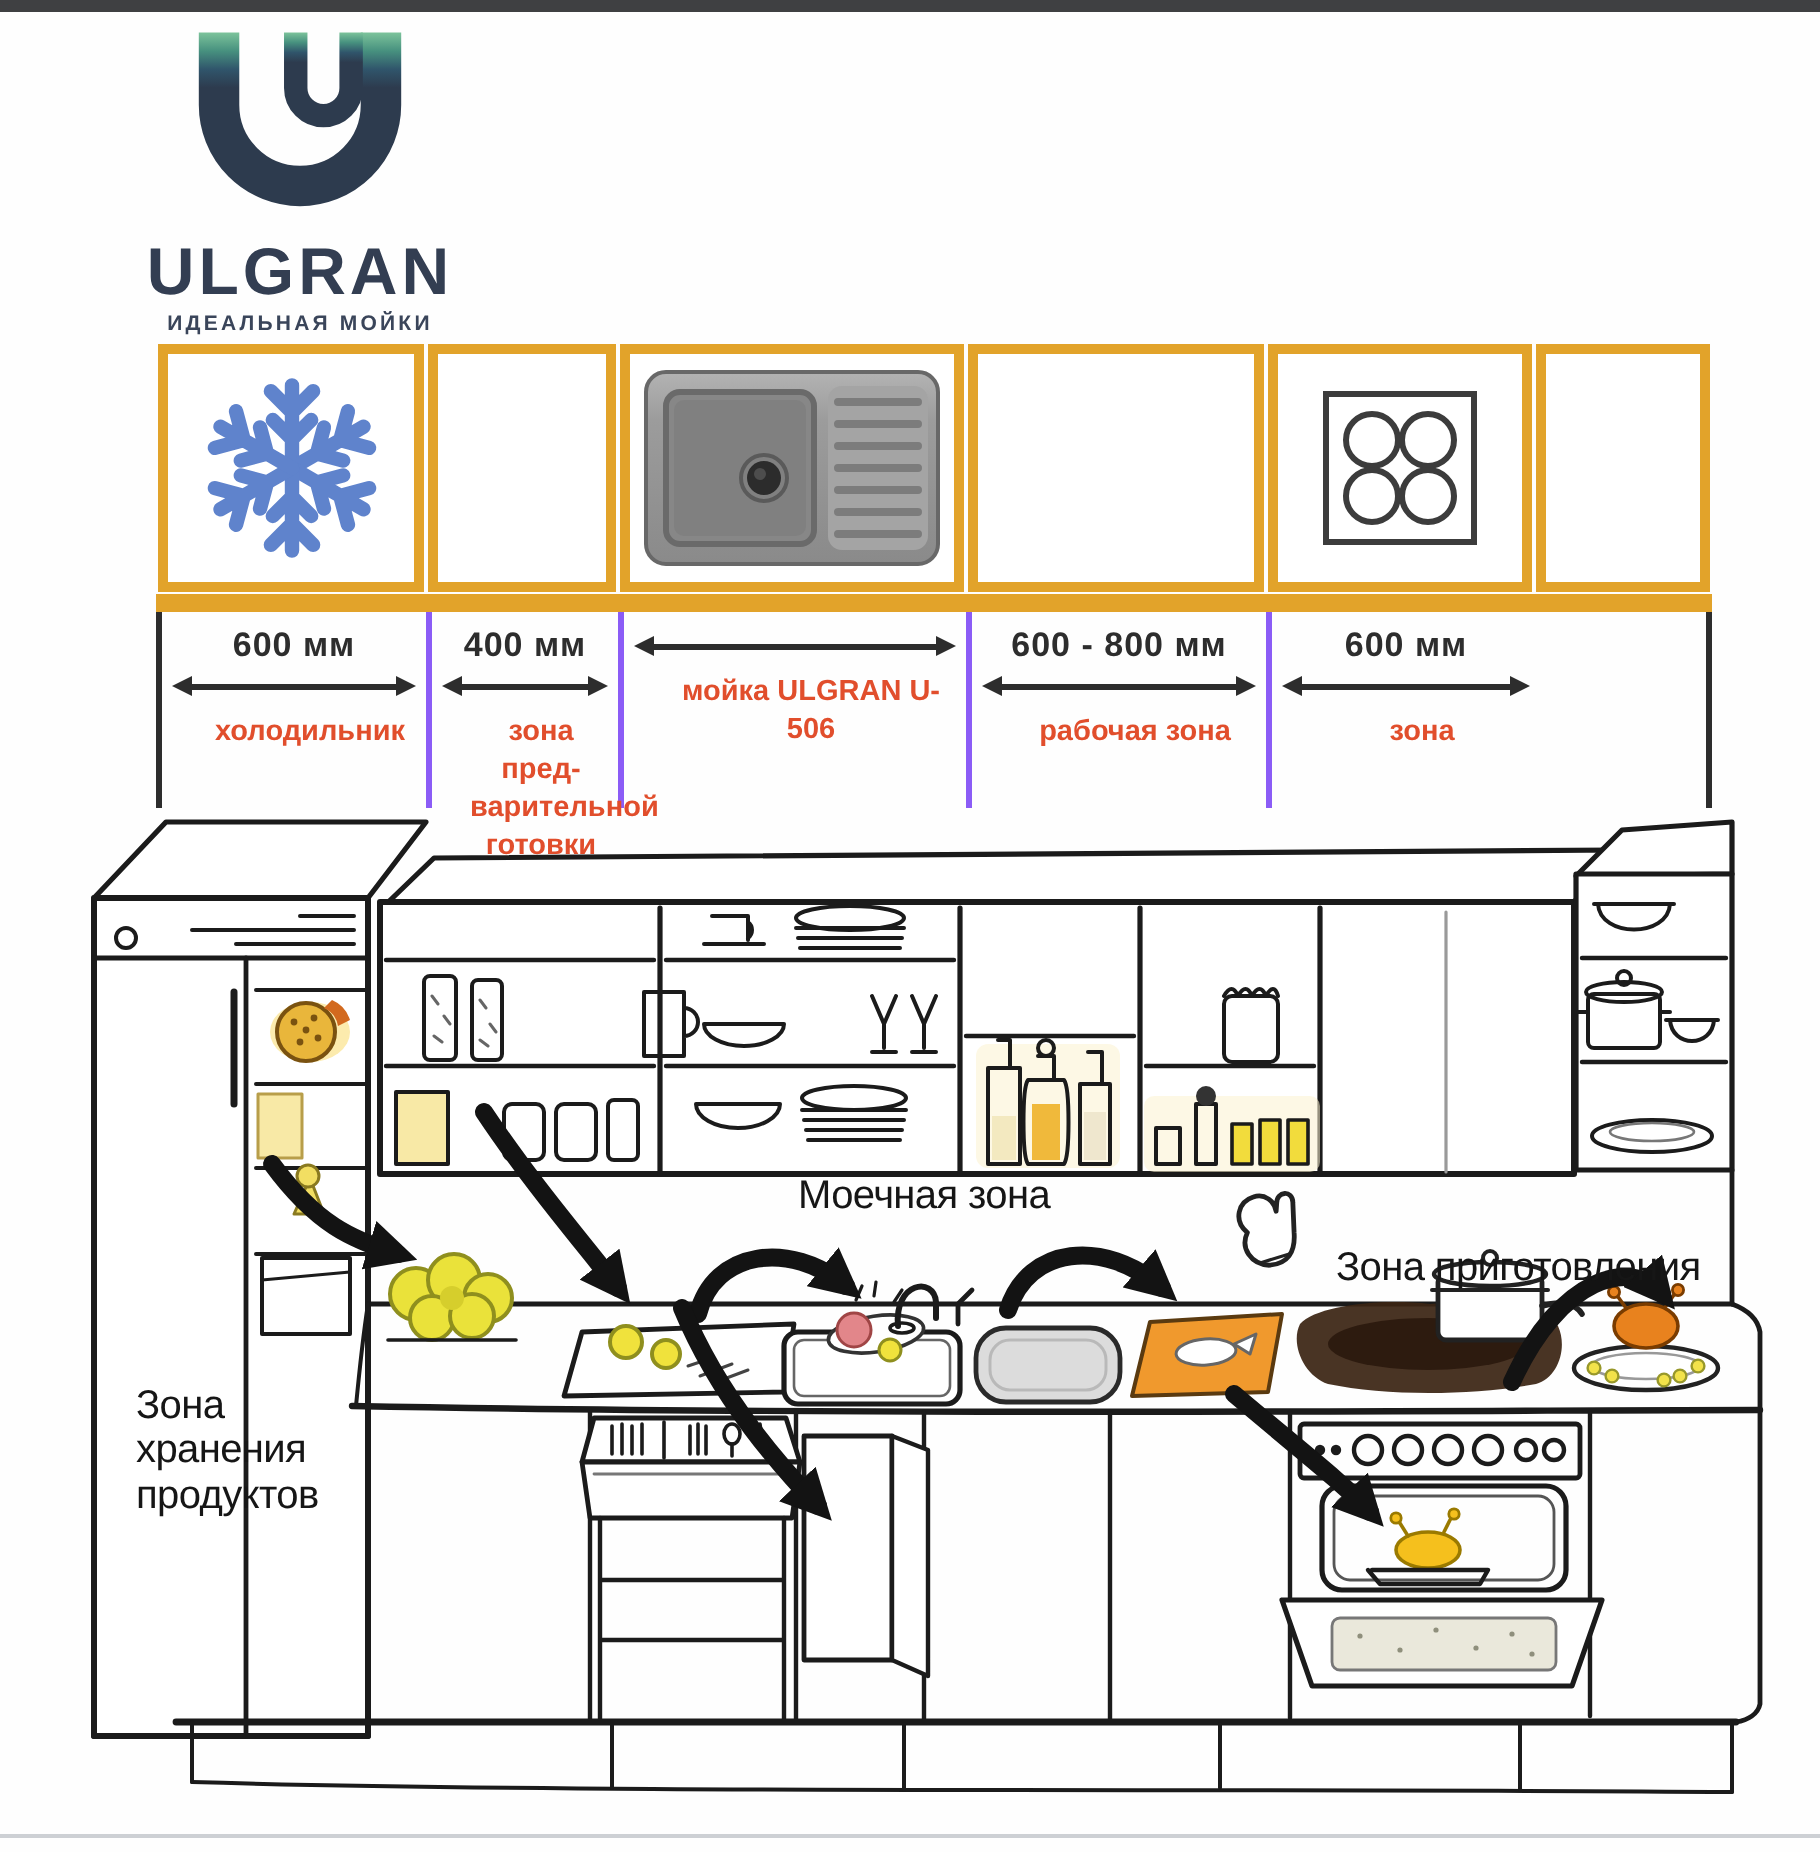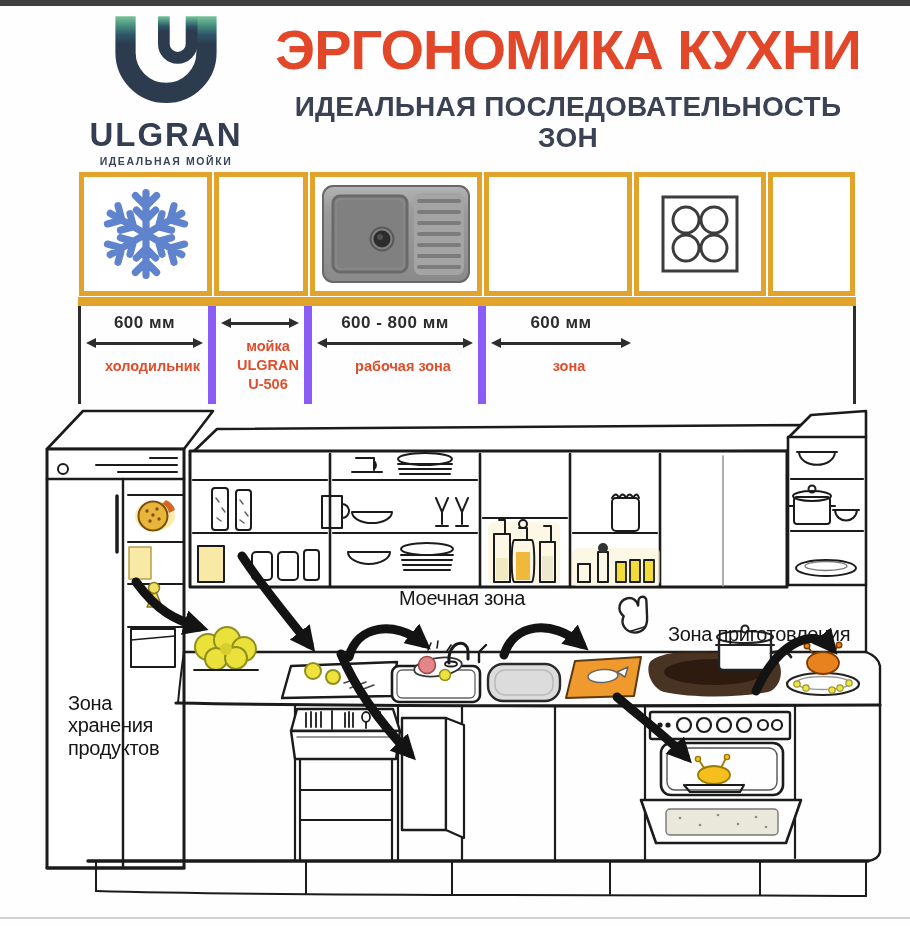--- a/index.html
+++ b/index.html
@@ -2,36 +2,36 @@
 <html><head>
 <meta charset="utf-8">
 <style>
   html,body{margin:0;padding:0;background:#fff;}
   .page{position:relative;width:910px;height:926px;background:#fefefe;overflow:hidden;
         font-family:"Liberation Sans",sans-serif;}
   .topbar{position:absolute;top:0;left:0;right:0;height:6px;background:#3f4042;}
   .bottomline{position:absolute;bottom:7px;left:0;right:0;height:2px;background:#cdd0d4;}
 
   
-  .logo{position:absolute;left:84px;top:12px;width:164px;text-align:center;}
+  .logo{position:absolute;left:68px;top:12px;width:164px;text-align:center;}
   .logo-brand{font-weight:bold;font-size:33px;letter-spacing:2px;color:#333e52;margin-top:2px;}
   .logo-tagline{font-weight:bold;font-size:10.5px;letter-spacing:1.6px;color:#3a455a;margin-top:1px;}
   .titles{position:absolute;left:262px;top:22px;width:612px;text-align:center;}
   .title{font-weight:bold;font-size:56px;line-height:1.0;color:#e2472a;letter-spacing:-1px;}
   .subtitle{font-weight:bold;font-size:28px;line-height:1.1;color:#3b4254;margin-top:14px;letter-spacing:.2px;}
 
   
   .zones{position:absolute;left:78px;top:172px;width:778px;}
   .grid6{display:grid;grid-template-columns:135px 96px 174px 150px 134px 89px;}
   .cab-cell{height:124px;padding:0 1px;box-sizing:border-box;}
   .cab-box{height:100%;border:5px solid #e2a32a;box-sizing:border-box;background:#fff;
            display:flex;align-items:center;justify-content:center;}
   .base-bar{height:9px;background:#e2a32a;margin-top:1px;}
   .dims{height:98px;box-sizing:border-box;border-left:3px solid #2d2d2d;border-right:3px solid #2d2d2d;}
-  .dim-cell{box-sizing:border-box;border-right:8px solid #8b5cf6;height:98px;padding-top:7px;text-align:center;}
+  .dim-cell{box-sizing:border-box;border-right:3px solid #8b5cf6;height:98px;padding-top:7px;text-align:center;}
   .dim-cell:last-child{border-right:none;}
   .dim-label{font-weight:bold;font-size:17px;color:#2d2d2d;letter-spacing:.5px;}
   .dim-arrow{display:flex;align-items:center;padding:0 5px;margin-top:4px;height:12px;}
   .ah-l{width:0;height:0;border-top:5.5px solid transparent;border-bottom:5.5px solid transparent;
         border-right:10px solid #2d2d2d;}
   .ah-r{width:0;height:0;border-top:5.5px solid transparent;border-bottom:5.5px solid transparent;
         border-left:10px solid #2d2d2d;}
   .ah-shaft{flex:1;height:3px;background:#2d2d2d;}
   .zone-name{margin-top:8px;font-weight:bold;font-size:14.5px;line-height:1.3;color:#e14e2c;
              white-space:pre-line;padding:0 3px;margin-left:16px;}
@@ -60,24 +60,20 @@
           <stop offset="0.24" stop-color="#30556b"></stop>
           <stop offset="0.36" stop-color="#2d3b4e"></stop>
           <stop offset="1" stop-color="#2d3b4e"></stop>
         </linearGradient>
       </defs>
       <path d="M22,4 V38 a38,38 0 0 0 76,0 V4" fill="none" stroke="url(#logoGrad)" stroke-width="19"></path>
       <path d="M58,4 V30 a13,13 0 0 0 26,0 V4" fill="none" stroke="url(#logoGrad)" stroke-width="11"></path>
     </svg>
     <div class="logo-brand">ULGRAN</div>
     <div class="logo-tagline">ИДЕАЛЬНАЯ МОЙКИ</div>
-  </div>
-  <div class="titles">
-    <div class="title">ЭРГОНОМИКА КУХНИ</div>
-    <div class="subtitle">ИДЕАЛЬНАЯ ПОСЛЕДОВАТЕЛЬНОСТЬ ЗОН</div>
   </div>
 
   <div class="zones">
     <div class="grid6">
       <div class="cab-cell">
           <div class="cab-box">
         <svg width="96" height="96" viewBox="0 0 100 100">
           <g stroke="#5f83cc" stroke-width="7.5" stroke-linecap="round" fill="none">
             <g>
                   <path d="M50,50 V7 M50,21 L39,10 M50,21 L61,10 M50,35 L40,25 M50,35 L60,25"></path>
@@ -149,20 +145,31 @@
 
     <div class="grid6 dims">
       <div class="dim-cell">
         <div class="dim-label">600 мм</div>
         <div class="dim-arrow">
             <span class="ah-l"></span>
             <span class="ah-shaft"></span>
             <span class="ah-r"></span>
           </div>
         <div class="zone-name">холодильник</div>
+      </div>
+      <div class="dim-cell">
+        <div class="dim-label">400 мм</div>
+        <div class="dim-arrow">
+            <span class="ah-l"></span>
+            <span class="ah-shaft"></span>
+            <span class="ah-r"></span>
+          </div>
+        <div class="zone-name">зона пред-
+варительной
+готовки</div>
       </div>
       <div class="dim-cell">
         <div class="dim-arrow">
             <span class="ah-l"></span>
             <span class="ah-shaft"></span>
             <span class="ah-r"></span>
           </div>
         <div class="zone-name">мойка ULGRAN U-506</div>
       </div>
       <div class="dim-cell">

